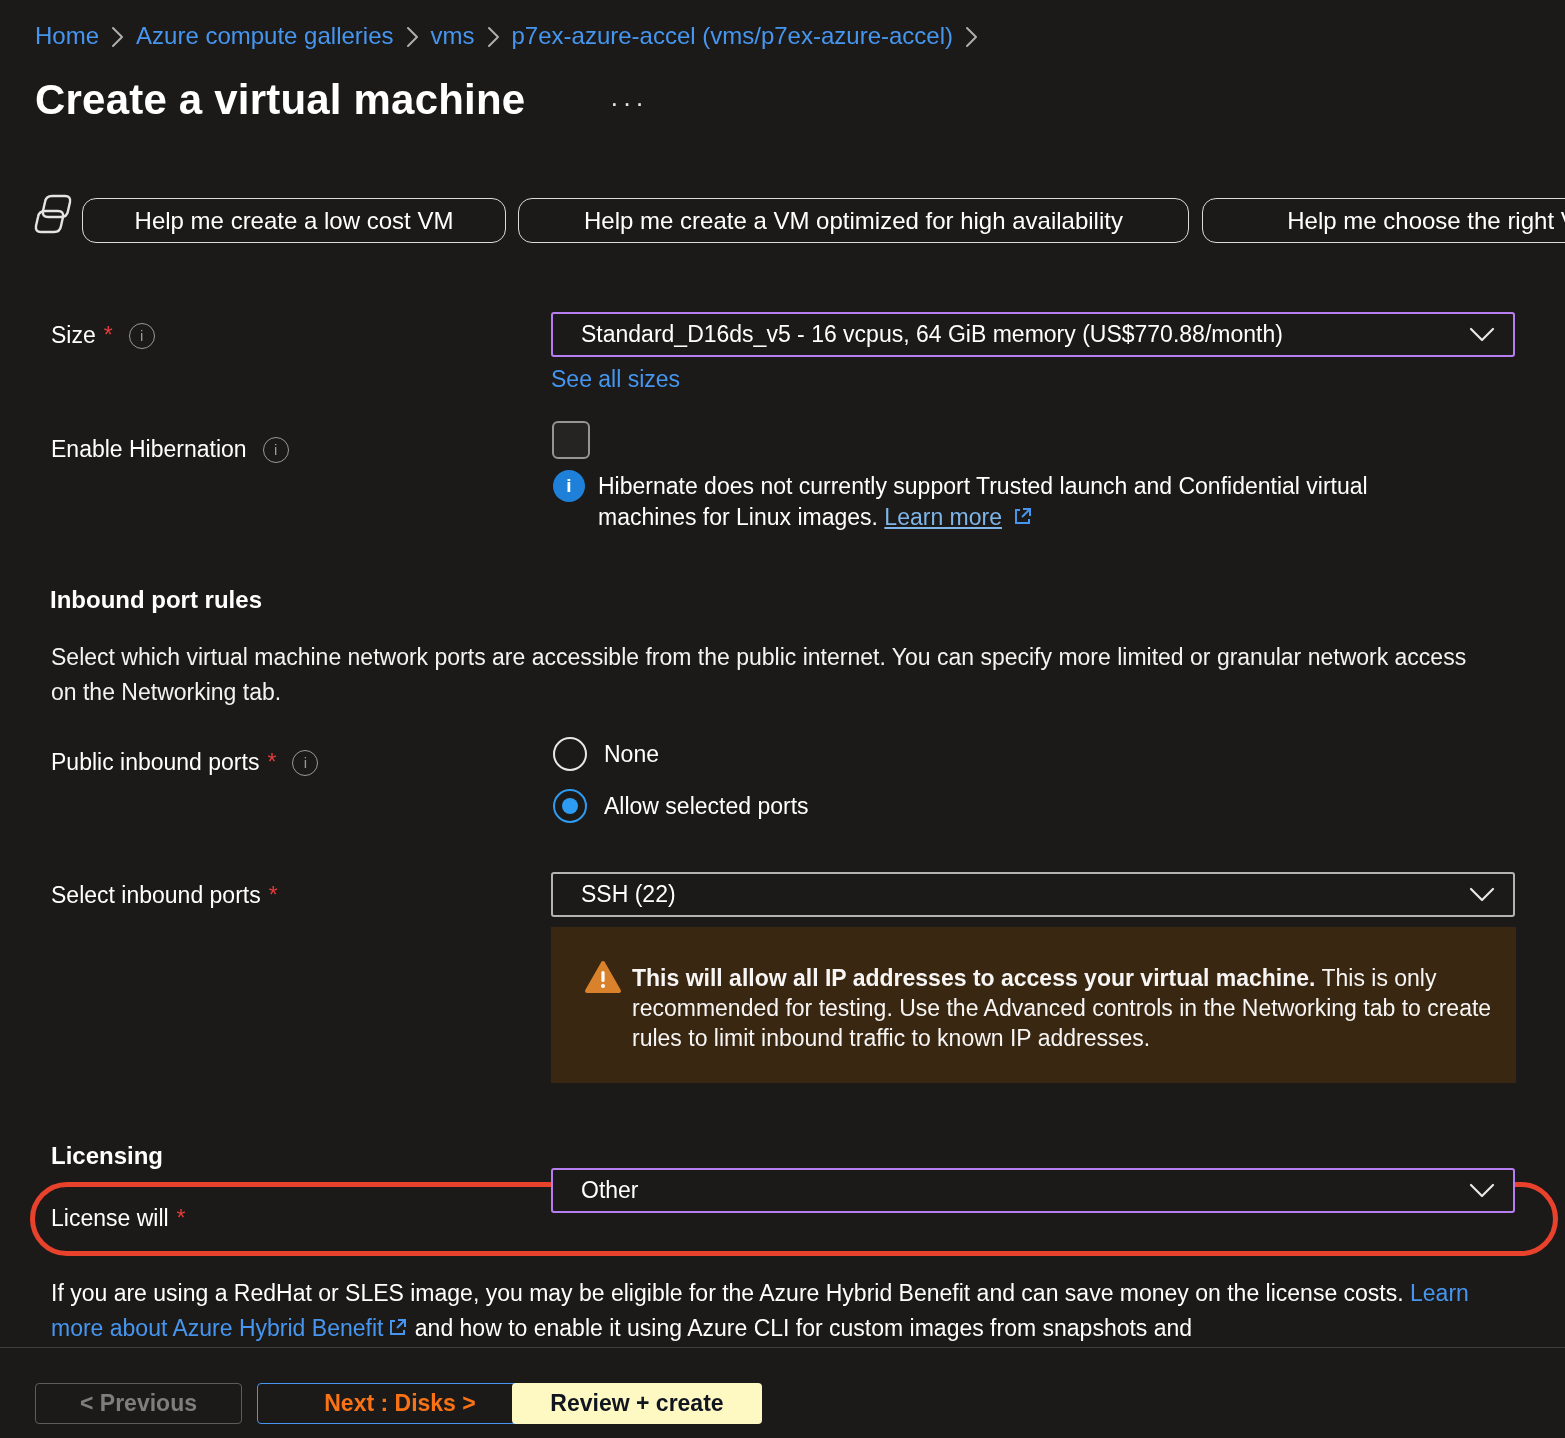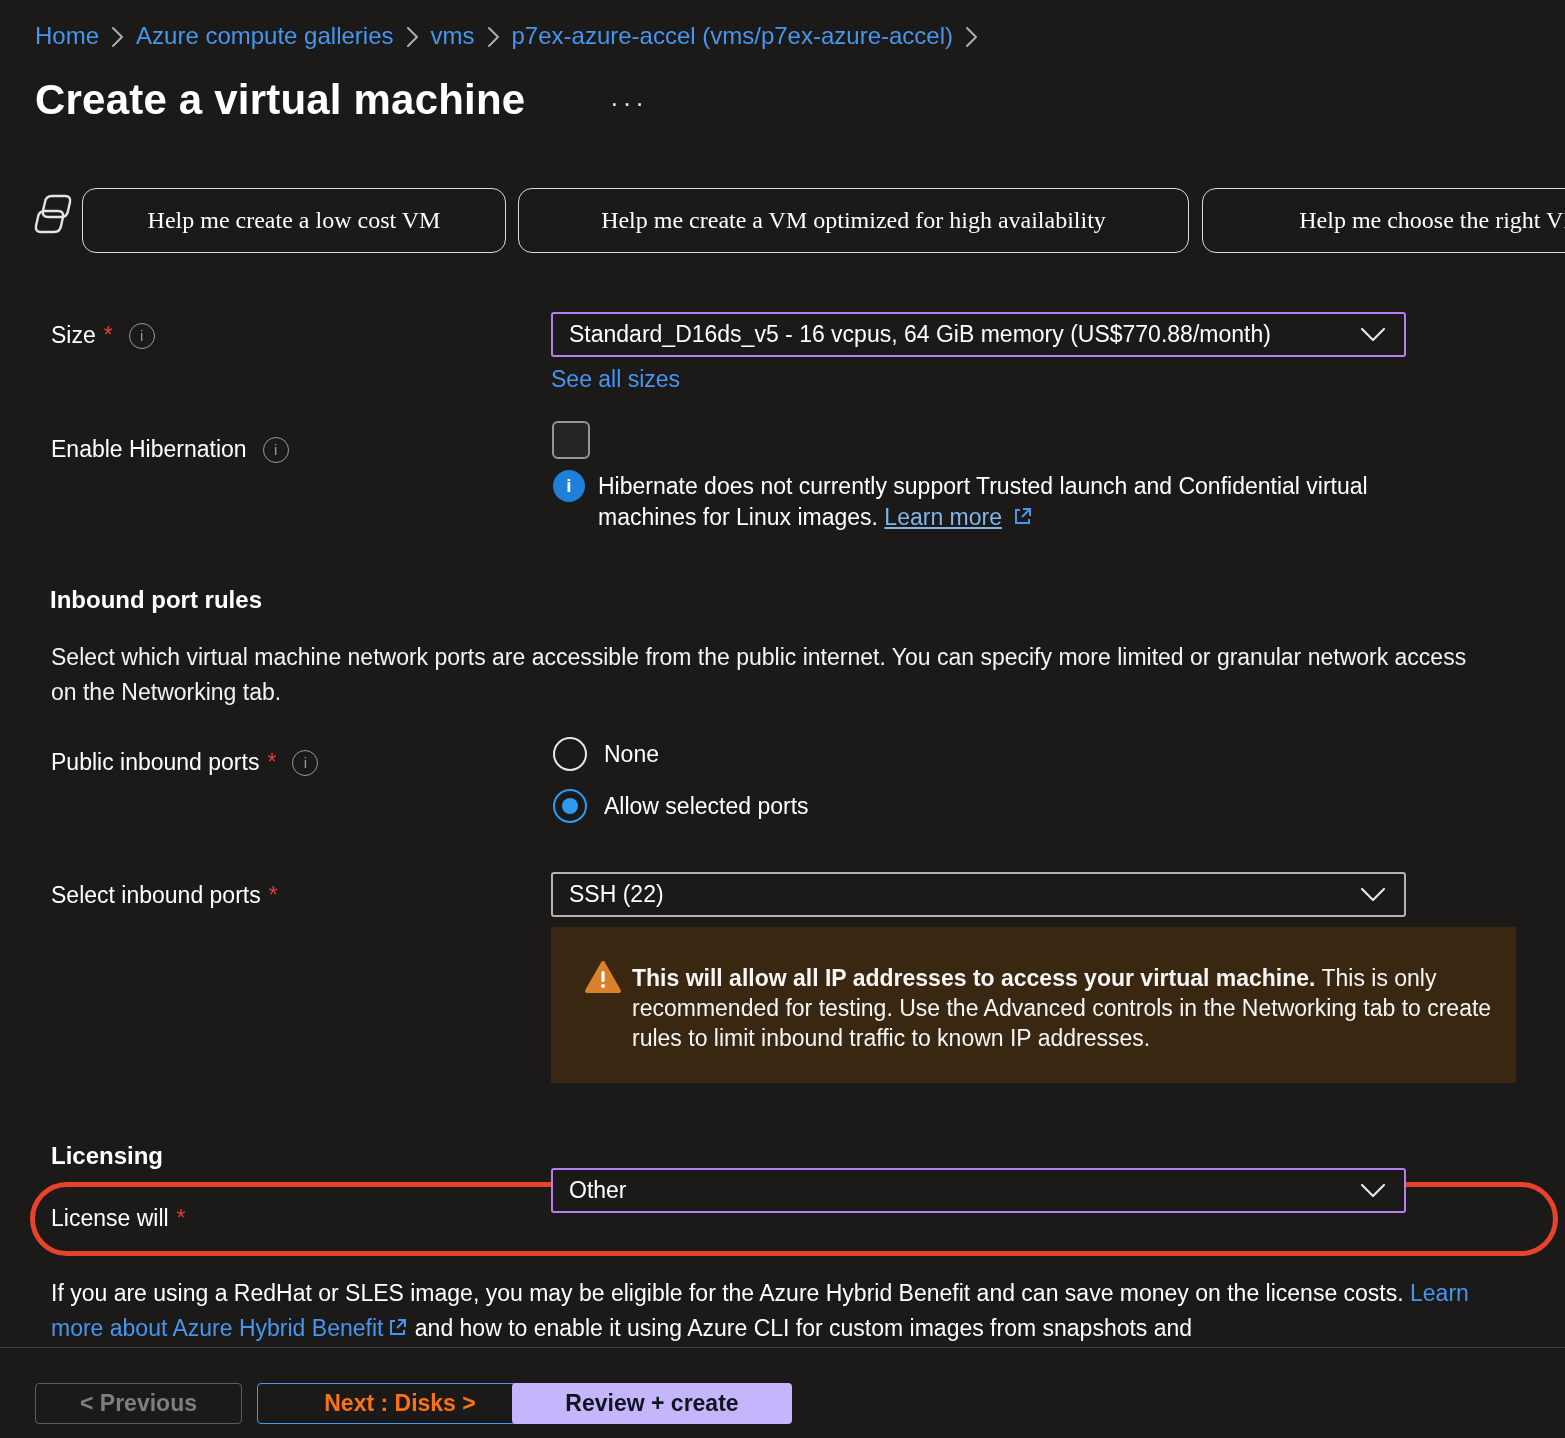--- a/index.html
+++ b/index.html
@@ -16,42 +16,42 @@
   .crumb { color:#4696f0; cursor:pointer; white-space:nowrap; }
   .crumb-sep { display:inline-flex; margin-top:2px; }
 
   
   .page-title { left:35px; top:76px; font-size:42px; font-weight:700; letter-spacing:0.2px; }
   .title-ellipsis { left:610px; top:88px; font-size:26px; letter-spacing:4px; color:#e7e6e5; cursor:pointer; }
 
   
   .copilot-icon { left:31px; top:192px; width:46px; height:44px; cursor:pointer; }
   .pill {
-    top:188px; height:65px; border:1.5px solid #dddbd9; border-radius:14px;
+    top:198px; height:45px; border:1.5px solid #dddbd9; border-radius:14px;
     background:transparent; color:#ffffff; font-size:24px;
     display:flex; align-items:center; justify-content:center; cursor:pointer;
-    font-family:Liberation Serif, serif;
+    font-family:Liberation Sans, sans-serif;
   }
   .pill-1 { left:82px;  width:424px; }
   .pill-2 { left:518px; width:671px; }
   .pill-3 { left:1202px; width:480px; }
 
   
   .field-label { font-size:23px; color:#ffffff; display:flex; align-items:center; }
   .req { color:#e23b3b; margin-left:8px; font-size:23px; }
   .info-i {
     width:26px; height:26px; border:1.5px solid #9b9997; border-radius:50%;
     color:#9b9997; font-size:15px; display:inline-flex; align-items:center; justify-content:center;
     margin-left:16px; cursor:pointer; flex:0 0 auto;
   }
 
   
   .dropdown {
-    width:855px; height:45px; border-radius:3px; background:#1b1a19;
-    display:flex; align-items:center; padding:0 18px 0 16px; font-size:23px; cursor:pointer;
+    width:964px; height:45px; border-radius:3px; background:#1b1a19;
+    display:flex; align-items:center; padding:0 18px 0 28px; font-size:23px; cursor:pointer;
   }
   .dd-purple { border:2px solid #b77ef2; }
   .dd-gray   { border:2px solid #b5b3b1; }
   .dd-text { flex:1 1 auto; white-space:nowrap; overflow:hidden; }
   .dd-chev { flex:0 0 auto; display:flex; }
 
   .link { color:#4696f0; cursor:pointer; text-decoration:none; }
   .link-under { color:#7fb5e9; text-decoration:underline; cursor:pointer; }
 
   
@@ -97,21 +97,21 @@
   .footer-divider { left:0; top:1347px; width:1565px; height:1px; background:rgba(255,255,255,0.16); }
 
   
   .f-btn {
     top:1383px; height:41px; border-radius:4px; font-size:23px; font-weight:700;
     display:flex; align-items:center; justify-content:center; cursor:pointer;
     font-family:"Liberation Sans", sans-serif; background:transparent;
   }
   .btn-prev { left:35px; width:207px; border:1.5px solid #5e5c5a; color:#807e7c; font-weight:600; }
   .btn-next { left:257px; width:286px; border:1.5px solid #4696f0; color:#f97316; }
-  .btn-review { left:512px; width:280px; border:none; background:#c4b5fd; color:#10151f; }
+  .btn-review { left:512px; width:250px; border:none; background:#fef9c3; color:#10151f; }
 </style>
 </head>
 <body>
 
 <div class="abs breadcrumb">
   <span class="crumb">Home</span>
   <span class="crumb-sep">
     <svg width="13" height="22" viewBox="0 0 13 22" fill="none">
         <polyline points="2,2 11,11 2,20" stroke="#b0aeac" stroke-width="2" stroke-linecap="round" stroke-linejoin="round"></polyline>
       </svg>

